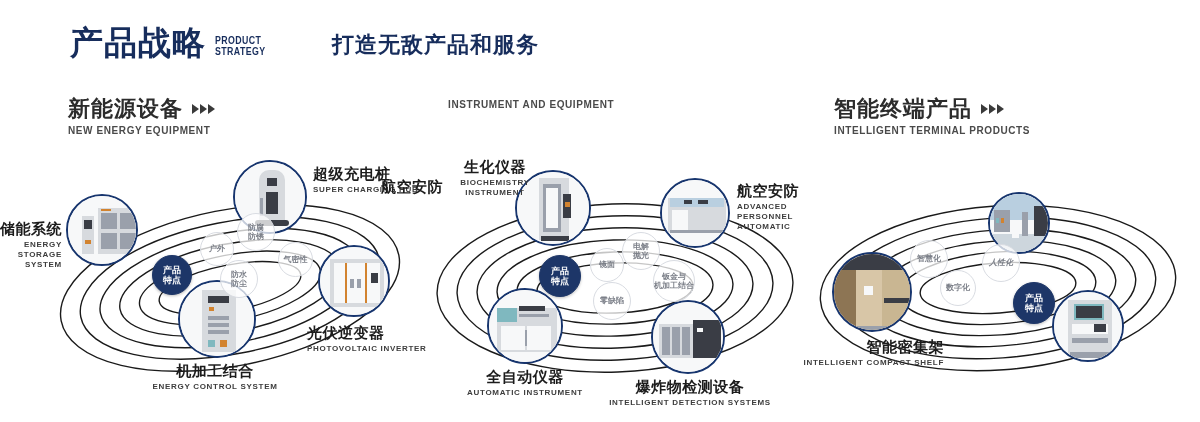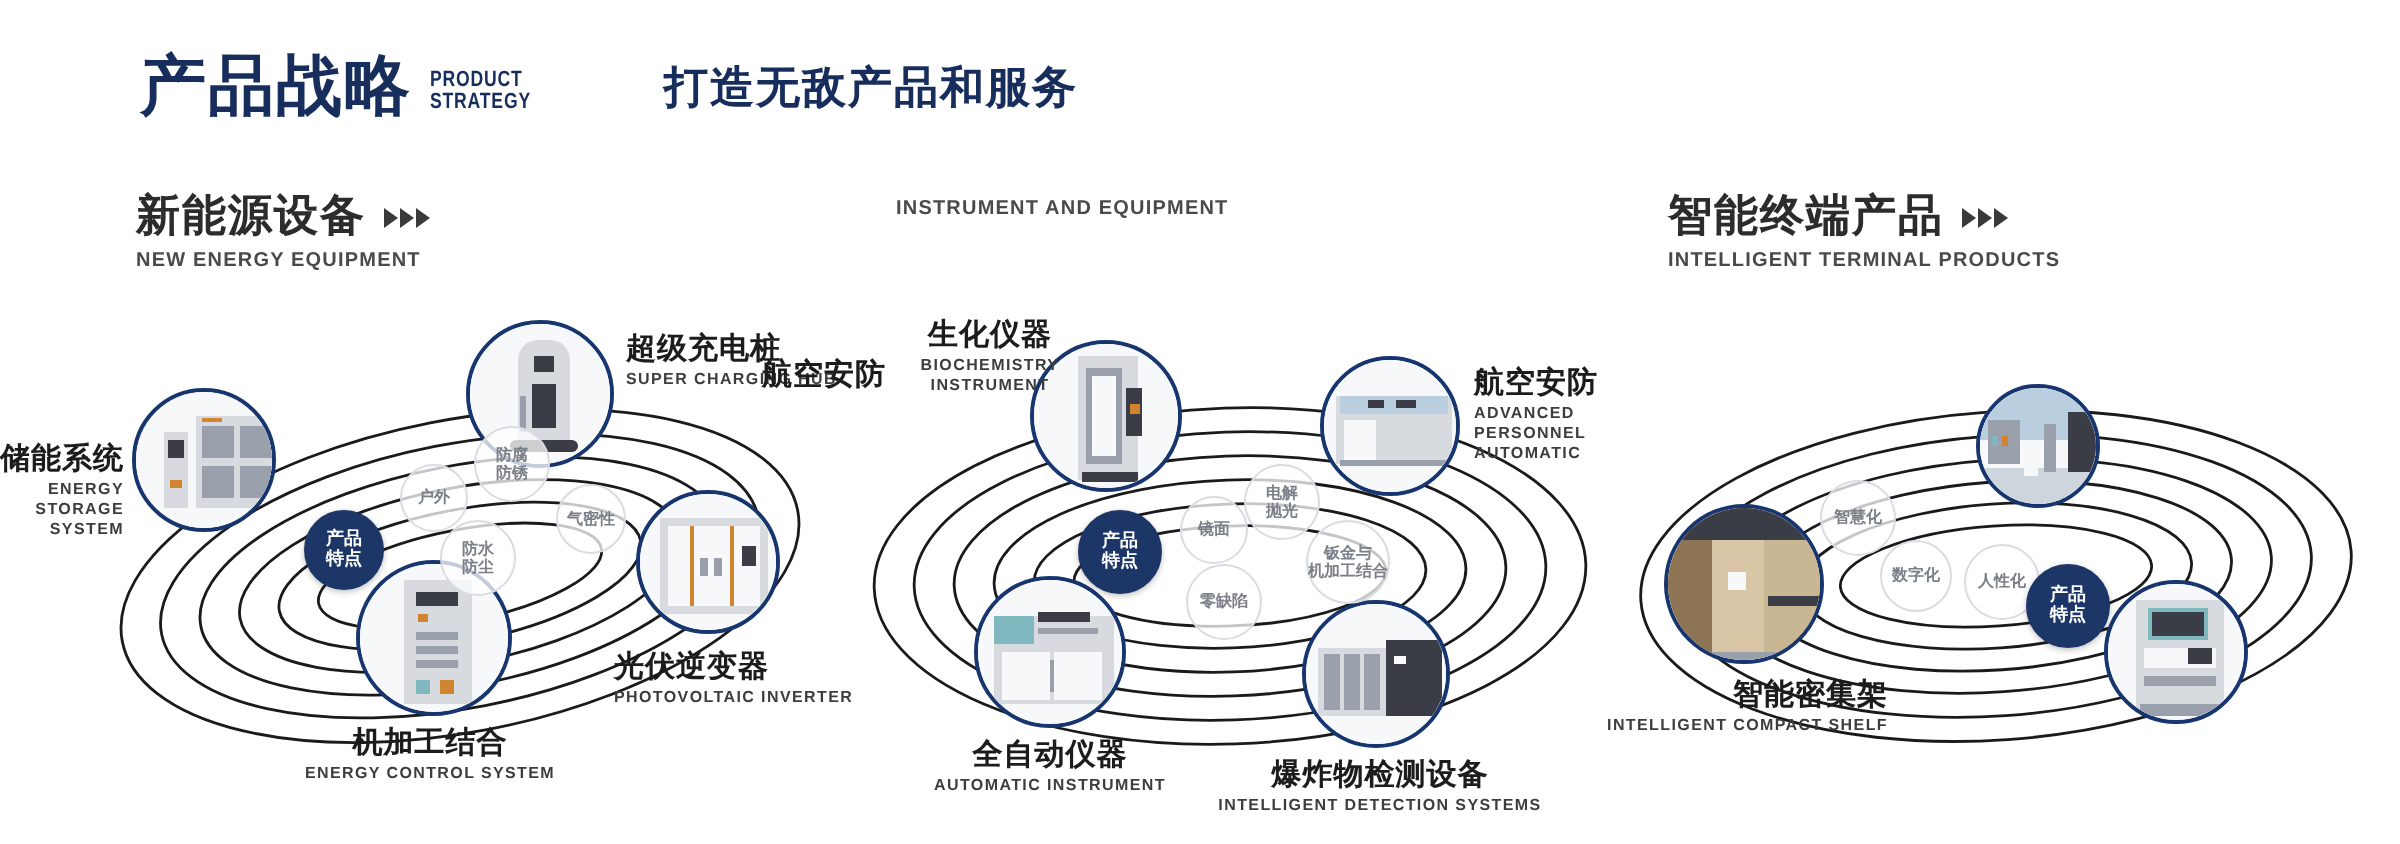--- a/index.html
+++ b/index.html
@@ -403,21 +403,21 @@
         <i class="pv mid" style="left:16px;top:60px;width:40px;height:6px;"></i>
       </div>
     </div>
 
     <div class="feat" style="left:110px;top:80px;width:38px;height:38px;">
       <span>智慧化</span>
     </div>
     <div class="feat" style="left:140px;top:110px;width:36px;height:36px;">
       <span>数字化</span>
     </div>
-    <div class="feat" style="left:182px;top:112px;width:38px;height:38px;">
+    <div class="feat" style="left:182px;top:84px;width:38px;height:38px;font-style:italic;">
       <span>人性化</span>
     </div>
     <div class="feat main" style="left:213px;top:122px;width:42px;height:42px;">
       <span>产品<br>特点</span>
     </div>
   </div>
 
 </div>
 
 </body></html>

